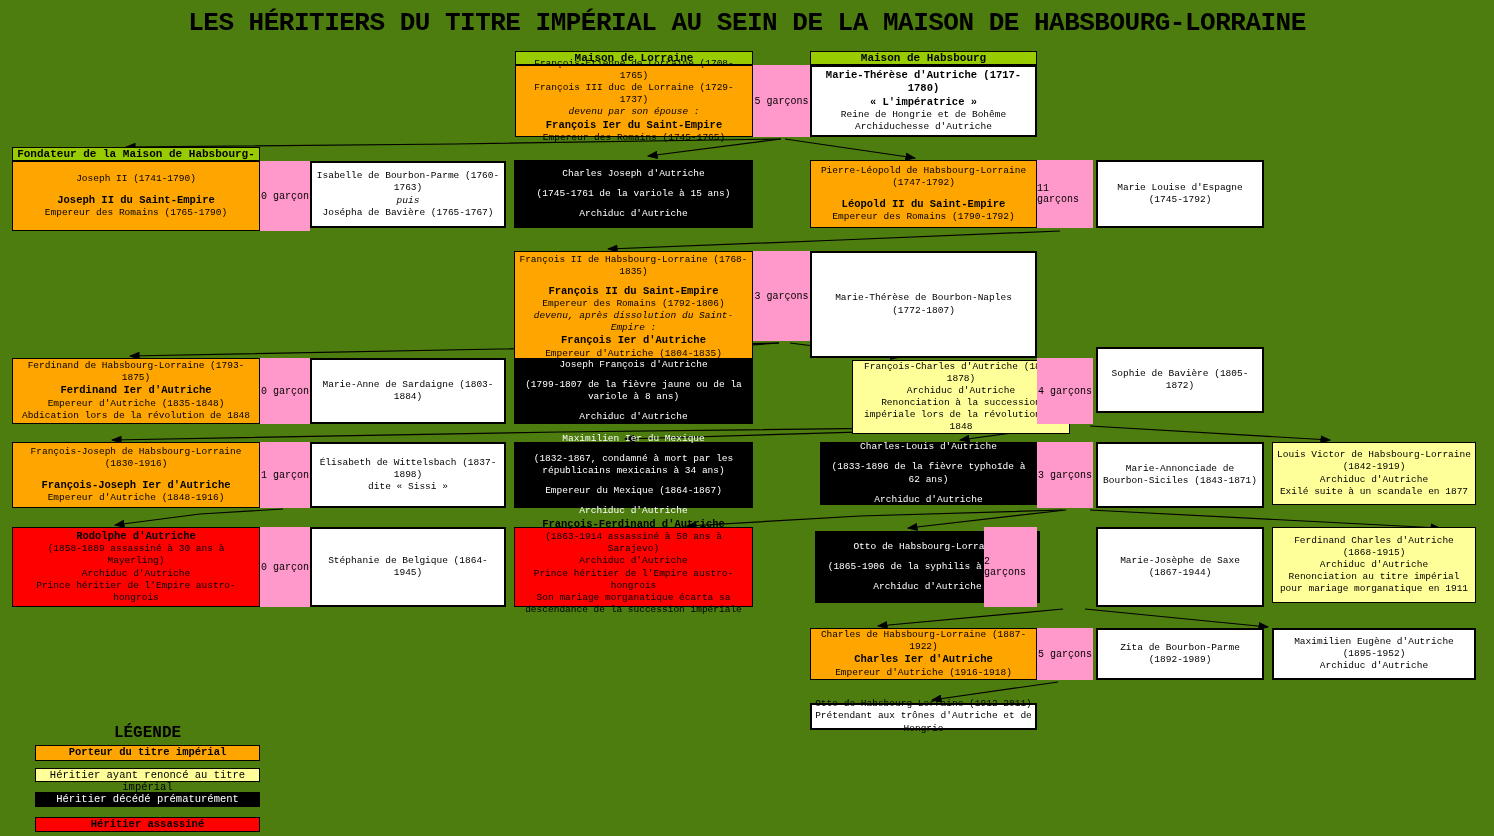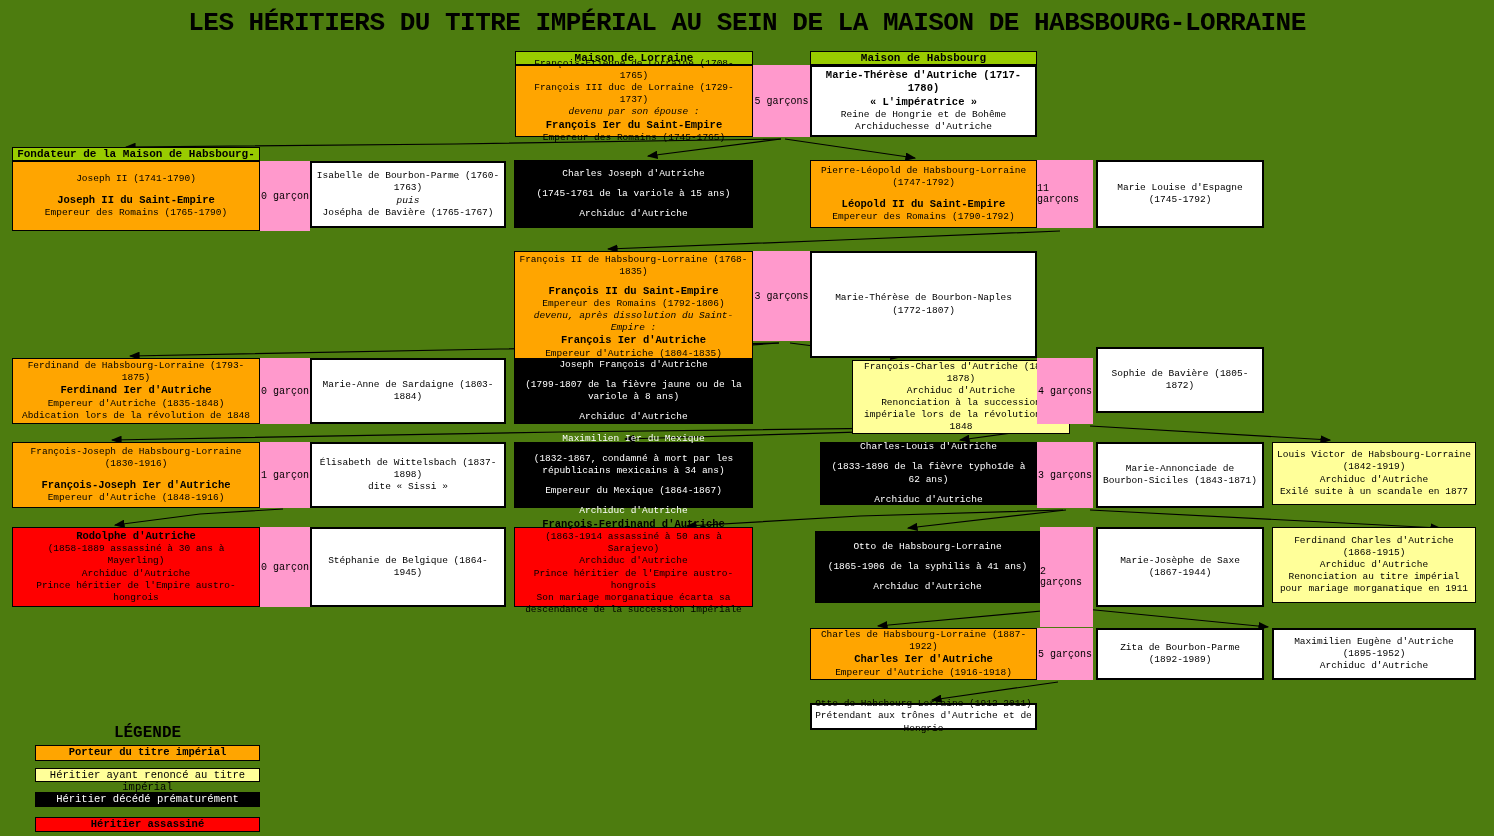--- a/index.html
+++ b/index.html
@@ -198,21 +198,21 @@
     <div class="ln">(1863-1914 assassiné à 50 ans à Sarajevo)</div>
     <div class="ln">Archiduc d'Autriche</div>
     <div class="ln">Prince héritier de l'Empire austro-hongrois</div>
     <div class="ln">Son mariage morganatique écarta sa descendance de la succession impériale</div>
   </div>
   <div class="box black" style="left:815px;top:531px;width:225px;height:72px">
     <div class="ln">Otto de Habsbourg-Lorraine</div>
     <div class="ln">(1865-1906 de la syphilis à 41 ans)</div>
     <div class="ln">Archiduc d'Autriche</div>
   </div>
-  <div class="pink" style="left:1040px;top:527px;width:53px;height:100px">2 garçons</div>
+  <div class="pink" style="left:984px;top:527px;width:53px;height:80px">2 garçons</div>
   <div class="box white" style="left:1096px;top:527px;width:168px;height:80px">
     <div class="ln">Marie-Josèphe de Saxe (1867-1944)</div>
   </div>
   <div class="box yellow" style="left:1272px;top:527px;width:204px;height:76px">
     <div class="ln">Ferdinand Charles d'Autriche (1868-1915)</div>
     <div class="ln">Archiduc d'Autriche</div>
     <div class="ln">Renonciation au titre impérial pour mariage morganatique en 1911</div>
   </div>
 
   <div class="box orange" style="left:810px;top:628px;width:227px;height:52px">

